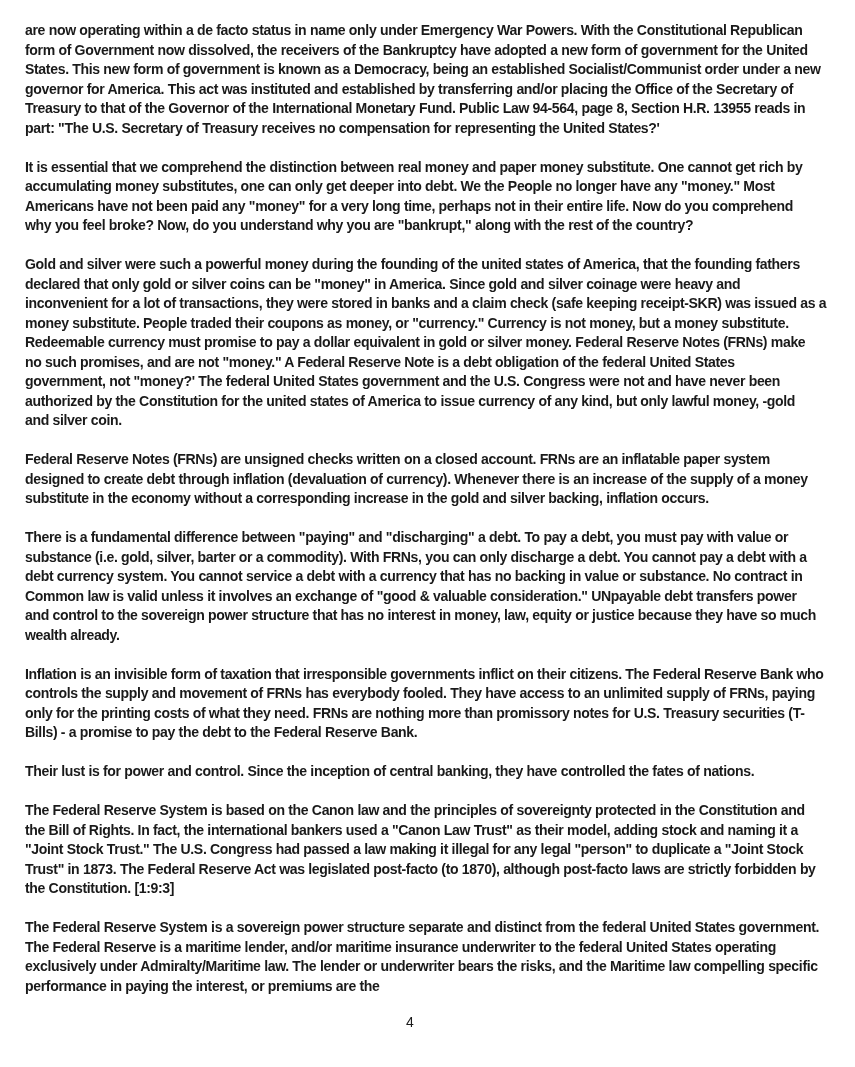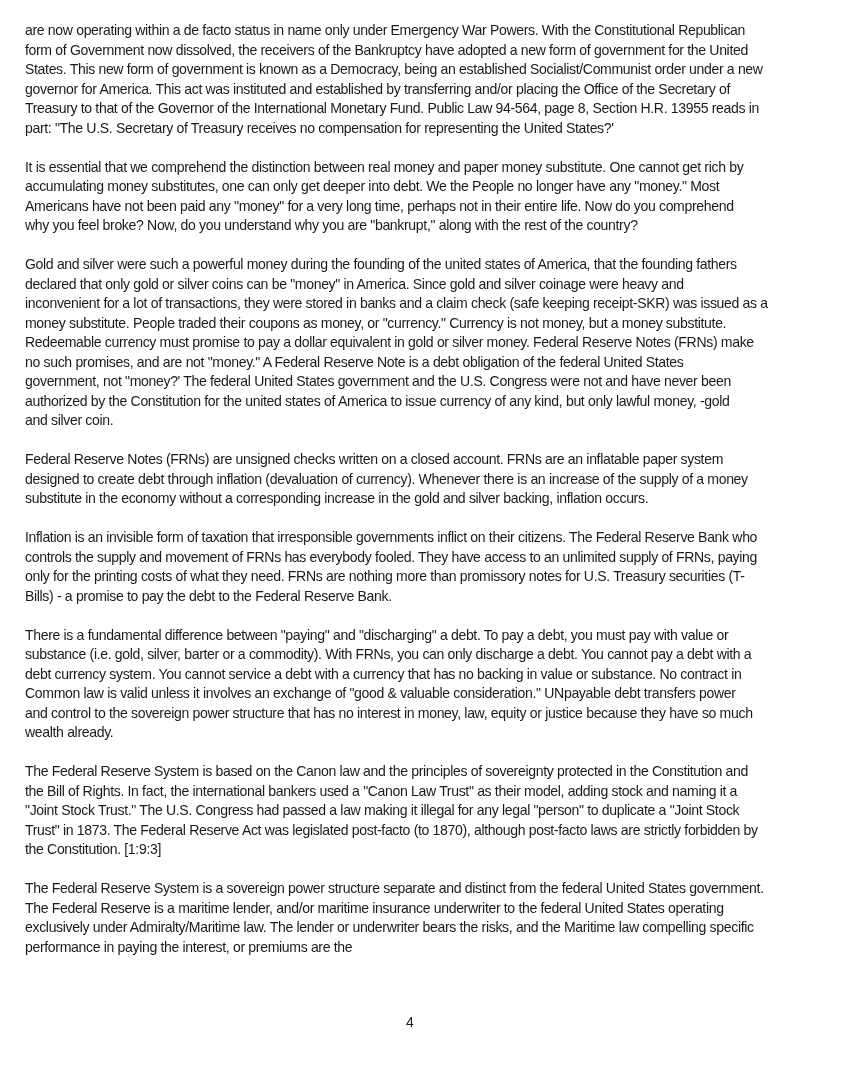--- a/index.html
+++ b/index.html
@@ -1,17 +1,17 @@
 <!DOCTYPE html>
 <html><head>
 <meta charset="utf-8">
 <style>
   html, body { margin: 0; padding: 0; background: #ffffff; }
   body { width: 855px; height: 1067px; overflow: hidden; position: relative; }
-  .page { position: absolute; left: 25px; top: 21px; width: 815px; }
+  .page { position: absolute; left: 25px; top: 21px; width: 815px; font-weight: bold; }
   .para { margin: 0 0 19.5px 0; }
   .line {
     display: block;
     font-family: "Liberation Sans", sans-serif;
     font-size: 14.2px;
     line-height: 19.5px;
     color: #1a1a1a;
     white-space: nowrap;
     letter-spacing: -0.35px;
     transform-origin: left center;
@@ -51,32 +51,35 @@
       <span class="line" style="transform: scaleX(0.991411);">government, not "money?' The federal United States government and the U.S. Congress were not and have never been</span>
       <span class="line" style="transform: scaleX(0.991411);">authorized by the Constitution for the united states of America to issue currency of any kind, but only lawful money, -gold</span>
       <span class="line" style="transform: scaleX(0.991411);">and silver coin.</span>
     </p>
     <p class="para">
       <span class="line" style="transform: scaleX(0.991411);">Federal Reserve Notes (FRNs) are unsigned checks written on a closed account. FRNs are an inflatable paper system</span>
       <span class="line" style="transform: scaleX(0.991411);">designed to create debt through inflation (devaluation of currency). Whenever there is an increase of the supply of a money</span>
       <span class="line" style="transform: scaleX(0.991411);">substitute in the economy without a corresponding increase in the gold and silver backing, inflation occurs.</span>
     </p>
     <p class="para">
+      <span class="line" style="transform: scaleX(0.991411);">There is a fundamental difference between "paying" and "discharging" a debt. To pay a debt, you must pay with value or</span>
+      <span class="line" style="transform: scaleX(0.991411);">substance (i.e. gold, silver, barter or a commodity). With FRNs, you can only discharge a debt. You cannot pay a debt with a</span>
+      <span class="line" style="transform: scaleX(0.991411);">debt currency system. You cannot service a debt with a currency that has no backing in value or substance. No contract in</span>
+      <span class="line" style="transform: scaleX(0.991411);">Common law is valid unless it involves an exchange of "good &amp; valuable consideration." UNpayable debt transfers power</span>
+      <span class="line" style="transform: scaleX(0.991411);">and control to the sovereign power structure that has no interest in money, law, equity or justice because they have so much</span>
+      <span class="line" style="transform: scaleX(0.991411);">wealth already.</span>
+    </p>
+    <p class="para">
       <span class="line" style="transform: scaleX(0.991411);">Inflation is an invisible form of taxation that irresponsible governments inflict on their citizens. The Federal Reserve Bank who</span>
       <span class="line" style="transform: scaleX(0.991411);">controls the supply and movement of FRNs has everybody fooled. They have access to an unlimited supply of FRNs, paying</span>
       <span class="line" style="transform: scaleX(0.991411);">only for the printing costs of what they need. FRNs are nothing more than promissory notes for U.S. Treasury securities (T-</span>
       <span class="line" style="transform: scaleX(0.991411);">Bills) - a promise to pay the debt to the Federal Reserve Bank.</span>
     </p>
     <p class="para">
-      <span class="line" style="transform: scaleX(0.991411);">There is a fundamental difference between "paying" and "discharging" a debt. To pay a debt, you must pay with value or</span>
-      <span class="line" style="transform: scaleX(0.991411);">substance (i.e. gold, silver, barter or a commodity). With FRNs, you can only discharge a debt. You cannot pay a debt with a</span>
-      <span class="line" style="transform: scaleX(0.991411);">debt currency system. You cannot service a debt with a currency that has no backing in value or substance. No contract in</span>
-      <span class="line" style="transform: scaleX(0.991411);">Common law is valid unless it involves an exchange of "good &amp; valuable consideration." UNpayable debt transfers power</span>
-      <span class="line" style="transform: scaleX(0.991411);">and control to the sovereign power structure that has no interest in money, law, equity or justice because they have so much</span>
-      <span class="line" style="transform: scaleX(0.991411);">wealth already.</span>
+      <span class="line" style="transform: scaleX(0.991411);">Their lust is for power and control. Since the inception of central banking, they have controlled the fates of nations.</span>
     </p>
     <p class="para">
       <span class="line" style="transform: scaleX(0.991411);">The Federal Reserve System is based on the Canon law and the principles of sovereignty protected in the Constitution and</span>
       <span class="line" style="transform: scaleX(0.991411);">the Bill of Rights. In fact, the international bankers used a "Canon Law Trust" as their model, adding stock and naming it a</span>
       <span class="line" style="transform: scaleX(0.991411);">"Joint Stock Trust." The U.S. Congress had passed a law making it illegal for any legal "person" to duplicate a "Joint Stock</span>
       <span class="line" style="transform: scaleX(0.991411);">Trust" in 1873. The Federal Reserve Act was legislated post-facto (to 1870), although post-facto laws are strictly forbidden by</span>
       <span class="line" style="transform: scaleX(0.991411);">the Constitution. [1:9:3]</span>
     </p>
     <p class="para">
       <span class="line" style="transform: scaleX(0.991411);">The Federal Reserve System is a sovereign power structure separate and distinct from the federal United States government.</span>

